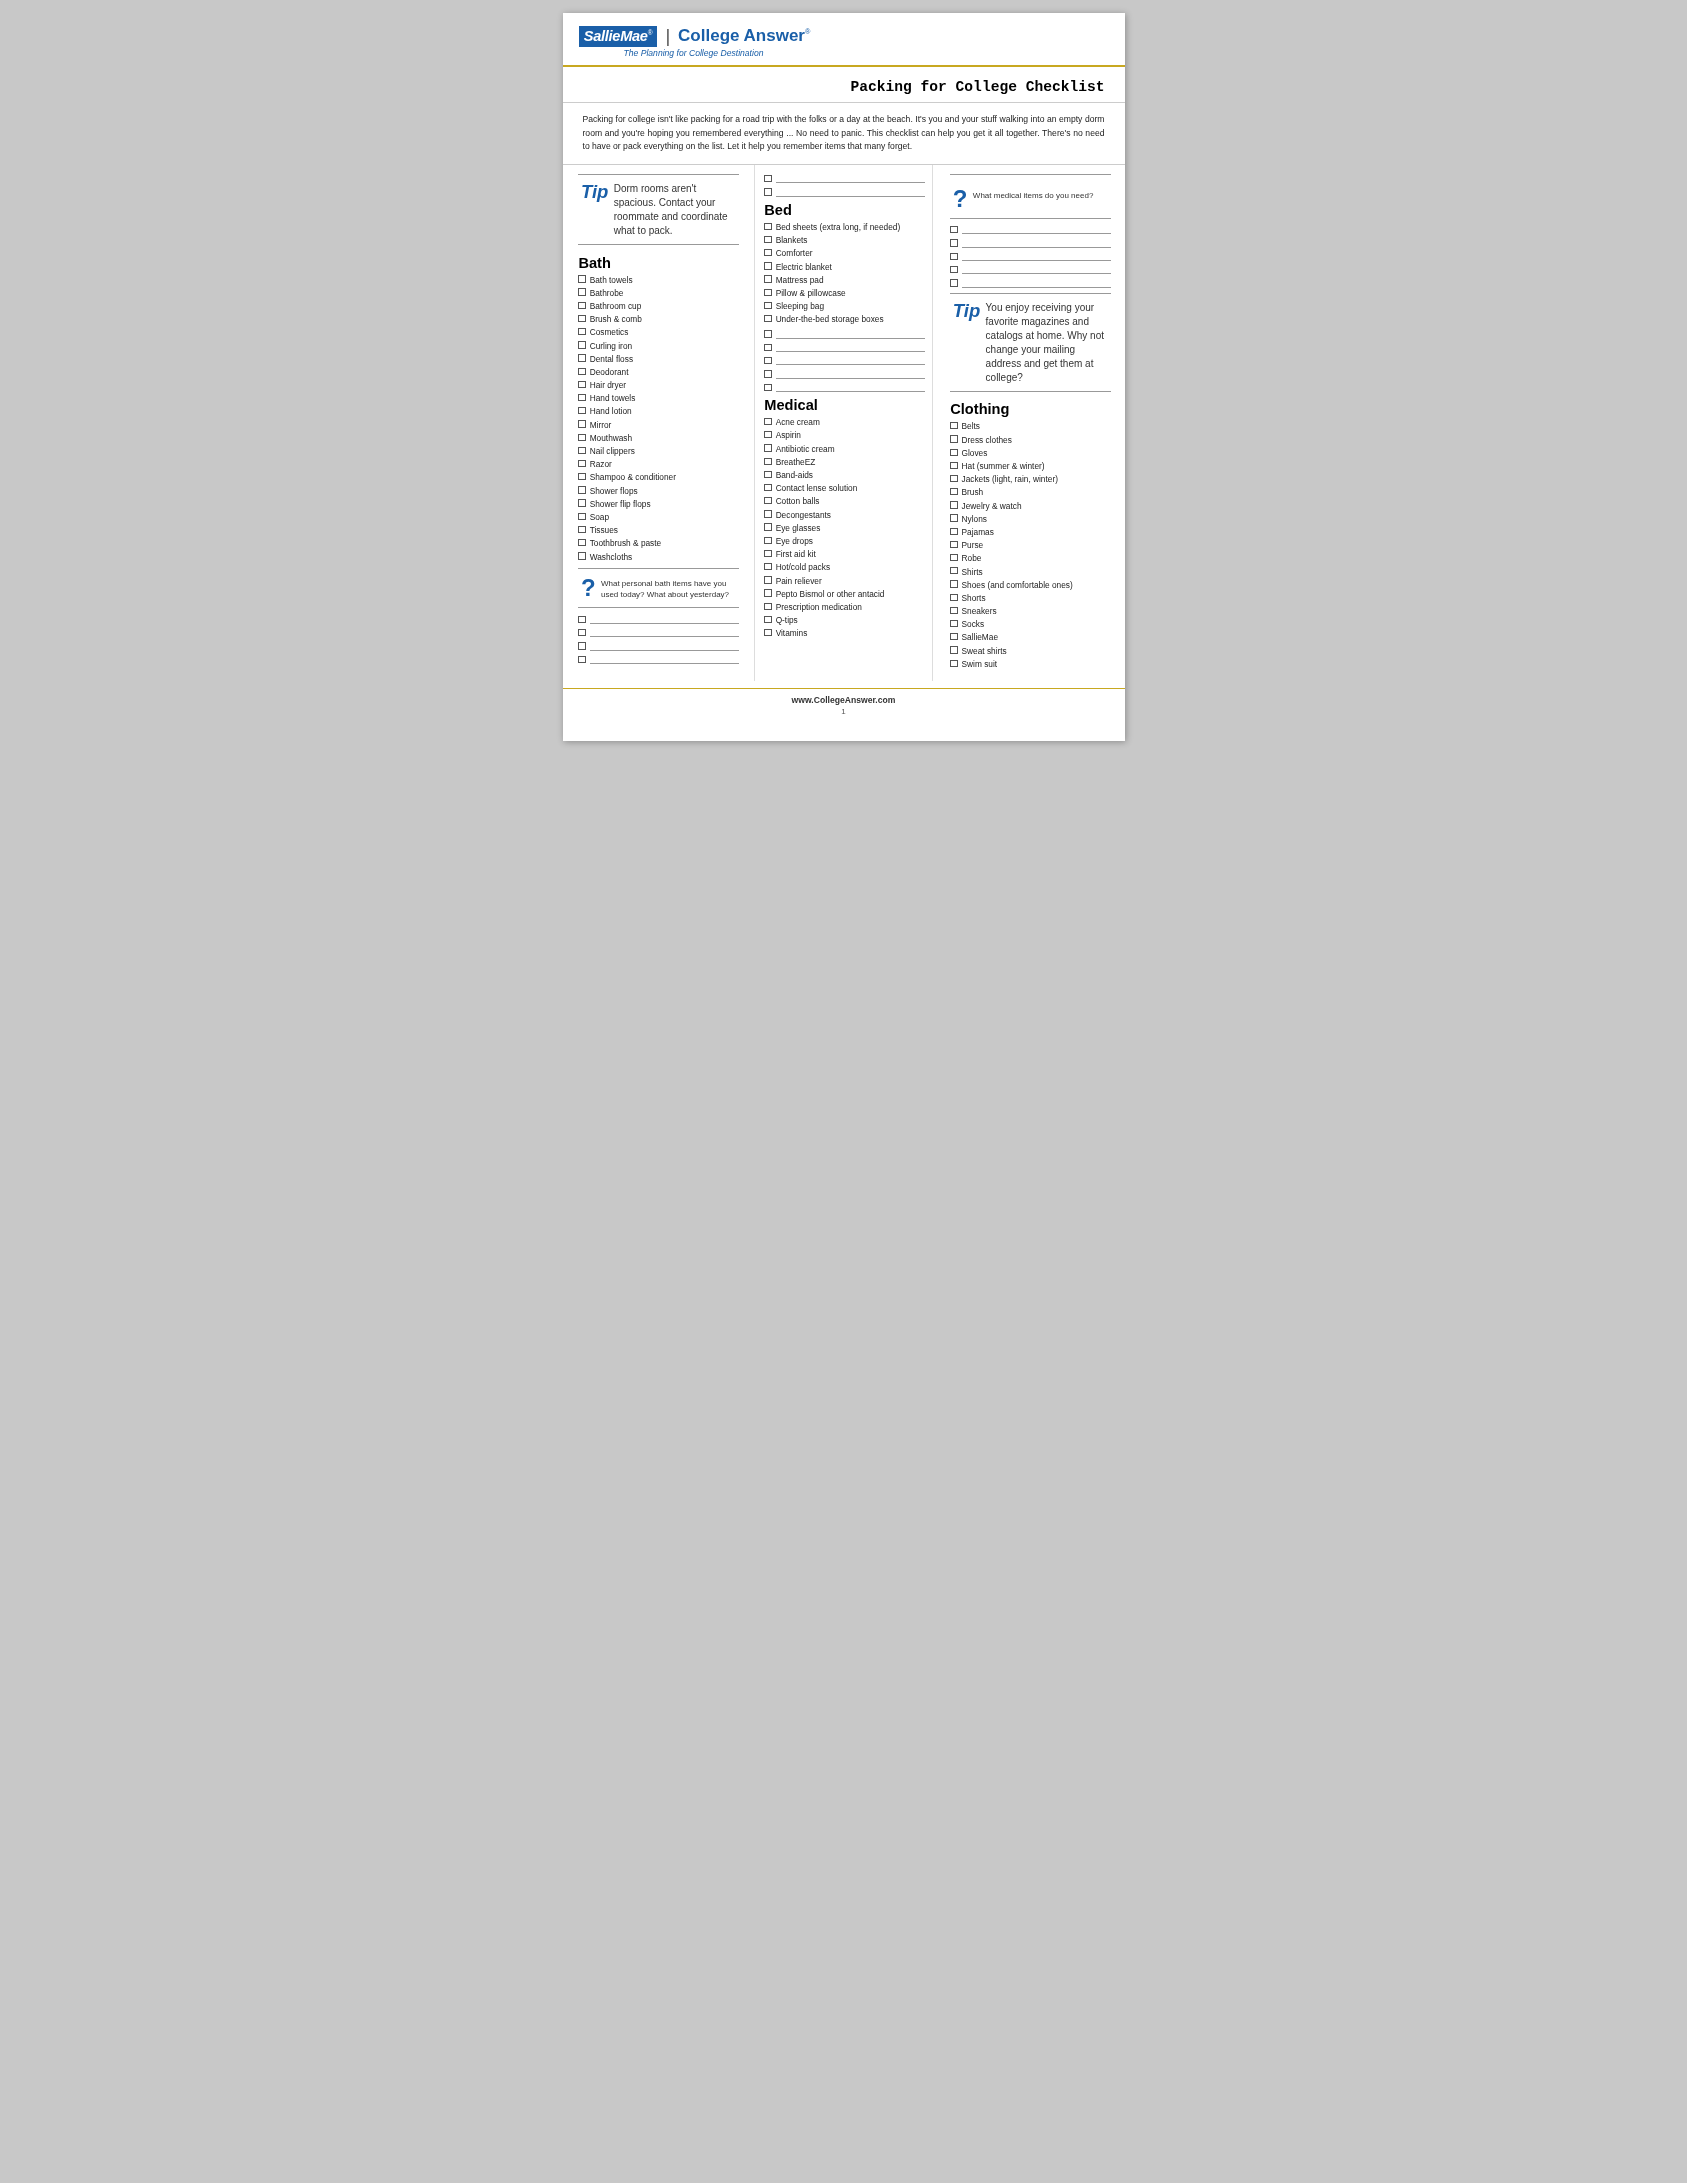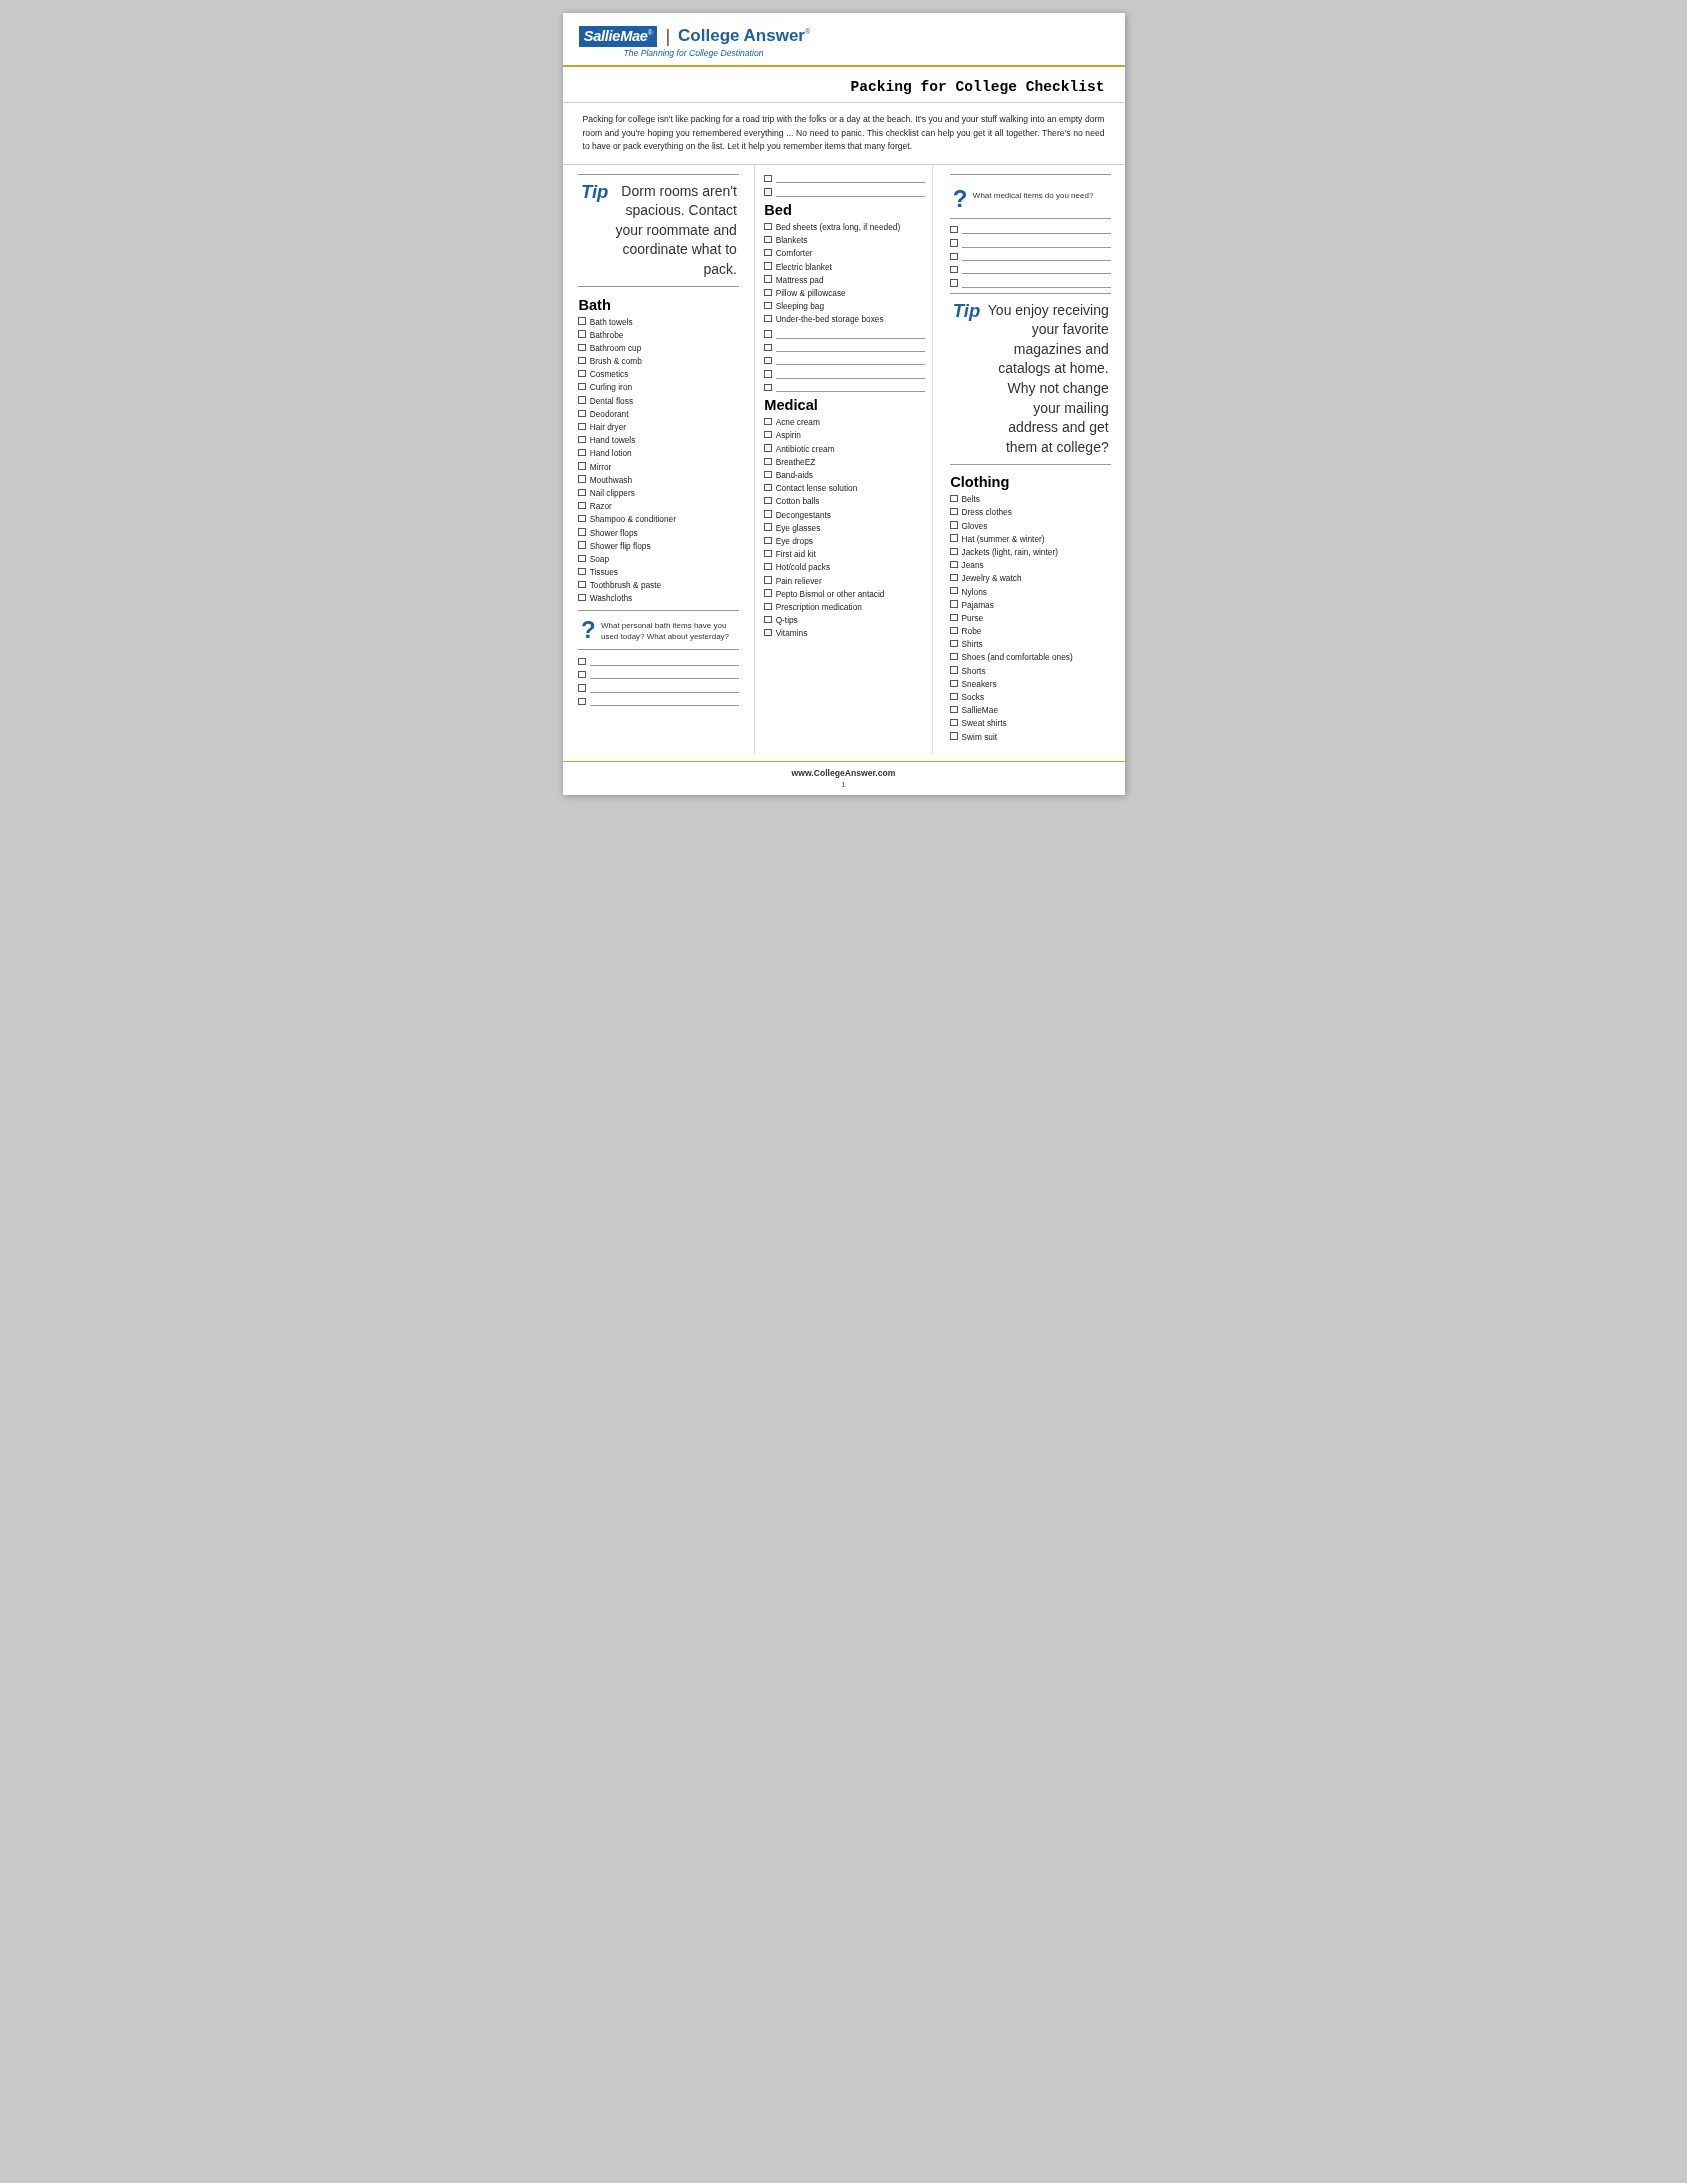--- a/index.html
+++ b/index.html
@@ -123,24 +123,23 @@
     .tip-label {
       font-size: 18.5px;
       font-weight: 900;
       color: #1a5fa8;
       font-family: Arial Black, Arial, sans-serif;
       font-style: italic;
       line-height: 1;
       margin-top: 1.3px;
     }
     .tip-text {
-      font-size: 14px;
+      font-size: 10px;
       color: #333;
       line-height: 1.4;
-      text-align: right;
     }
 
     
     .question-tip {
       border-top: 0.7px solid #999;
       border-bottom: 0.7px solid #999;
       padding: 6.6px 2.6px;
       margin-top: 5.3px;
       margin-bottom: 6.6px;
       display: flex;
@@ -574,21 +573,21 @@
         <li>
             <span class="cb"></span>
             <span>Hat (summer &amp; winter)</span>
           </li>
         <li>
             <span class="cb"></span>
             <span>Jackets (light, rain, winter)</span>
           </li>
         <li>
             <span class="cb"></span>
-            <span>Jeans</span>
+            <span>Brush</span>
           </li>
         <li>
             <span class="cb"></span>
             <span>Jewelry &amp; watch</span>
           </li>
         <li>
             <span class="cb"></span>
             <span>Nylons</span>
           </li>
         <li>

